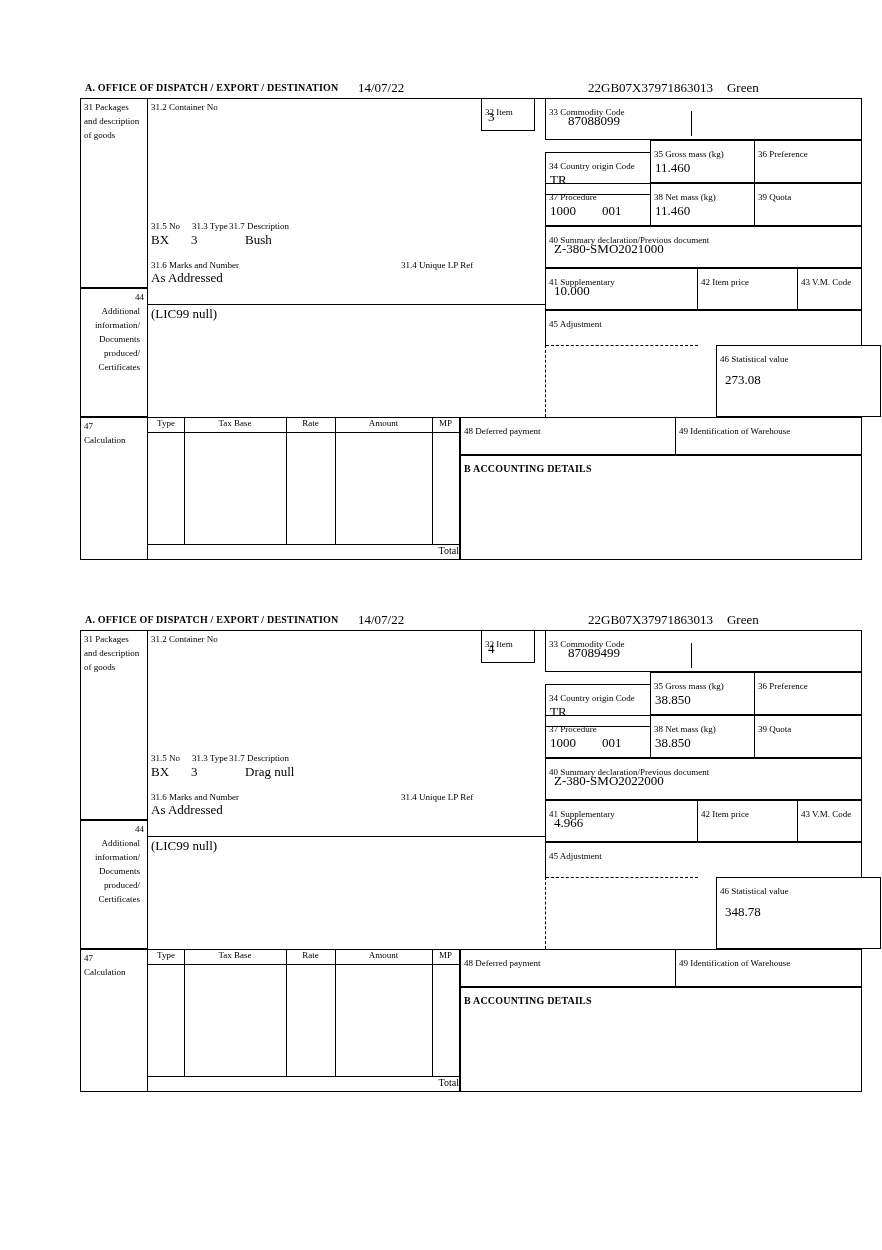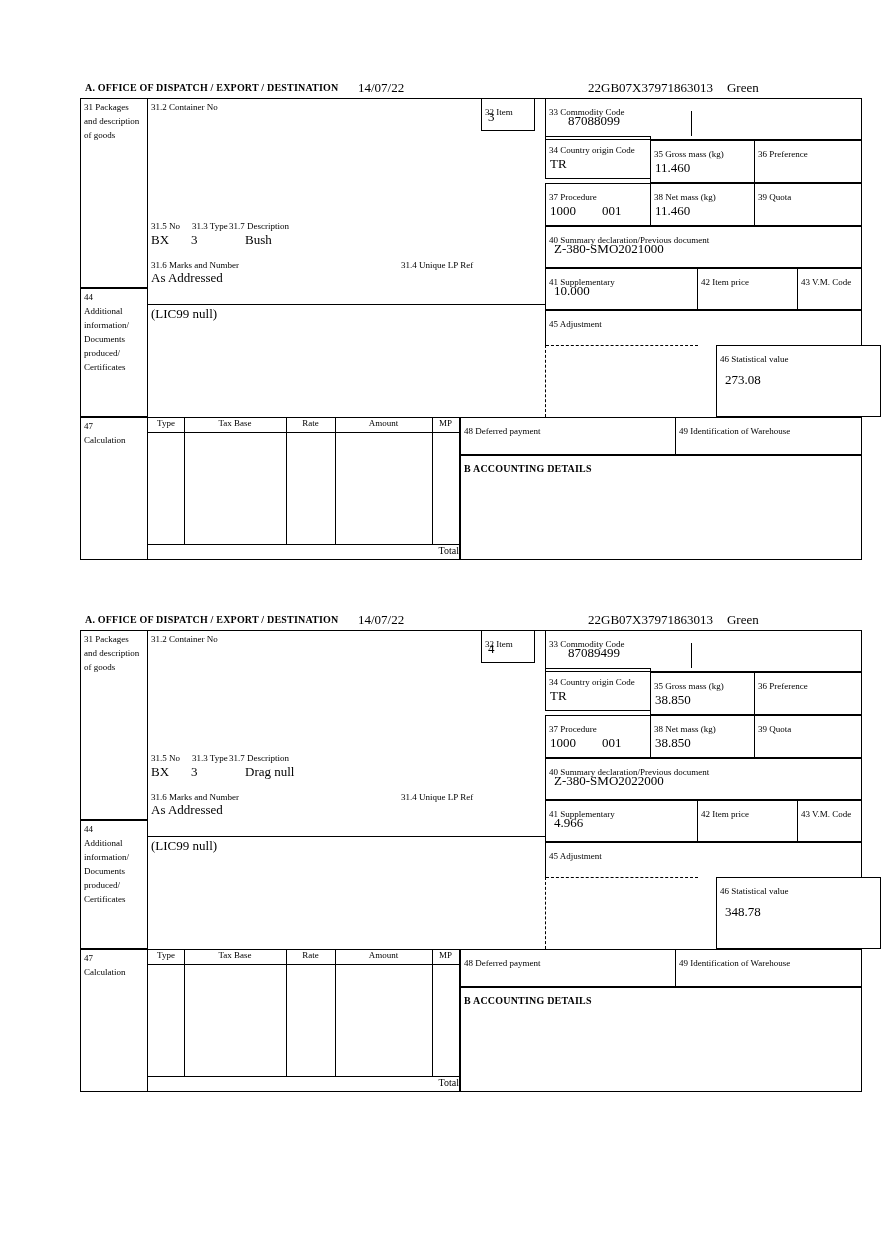--- a/index.html
+++ b/index.html
@@ -16,21 +16,21 @@
   .route-status { margin-left:14px; }
 
   .box { position:absolute; border:1px solid #000; padding:2px 3px; }
   .lbl { font-size:9px; line-height:1.2; }
   .val { font-size:13px; line-height:1.1; white-space:nowrap; }
   .abs { position:absolute; }
   .side-lbl { display:block; width:56px; line-height:1.55; }
   .side-num { display:block; line-height:1.55; }
 
   .col31 { left:80px; top:18px;  width:68px; height:190px; }
-  .col44 { left:80px; top:208px; width:68px; height:129px; }
+  .col44 { left:80px; top:208px; width:68px; height:129px;text-align:right; }
   .col47 { left:80px; top:337px; width:68px; height:143px; }
 
   .area31 { position:absolute; left:147px; top:18px;  width:398px; height:190px; border-top:1px solid #000; border-left:1px solid #000; }
   .area44 { position:absolute; left:147px; top:224px; width:398px; height:129px; border-top:1px solid #000; border-left:1px solid #000;padding-left:9px; }
   .l-container { left:3px;  top:3px; }
   .l-pkgno  { left:3px;  top:122px; }
   .l-pkgtype{ left:44px; top:122px; }
   .l-pkgdesc{ left:81px; top:122px; }
   .v-pkgcode { left:3px;  top:134px; }
   .v-pkgcount{ left:43px; top:134px; }
@@ -39,21 +39,21 @@
   .l-lpref { left:253px; top:161px; }
   .v-marks { left:3px;   top:172px; }
   .v-addinfo { left:3px; top:2px; }
 
   .b32 { left:481px; top:18px; width:54px; height:33px; }
   .v-item { left:6px; top:11px; }
   .b33 { left:545px; top:18px; width:317px; height:42px; }
   .v-commodity { left:22px; top:15px; }
   .tick { position:absolute; left:145px; top:12px; height:25px; width:0; border-left:1px solid #000; }
 
-  .b34 { left:545px; top:56px;  width:106px; height:43px; }
+  .b34 { left:545px; top:72px;  width:106px; height:43px; }
   .b35 { left:650px; top:60px;  width:105px; height:43px; }
   .b36 { left:754px; top:60px;  width:108px; height:43px; }
   .b37 { left:545px; top:103px; width:106px; height:43px; }
   .b38 { left:650px; top:103px; width:105px; height:43px; }
   .b39 { left:754px; top:103px; width:108px; height:43px; }
   .v-cell { left:4px; top:20px; }
   .v-proc2 { left:56px; top:20px; }
 
   .b40 { left:545px; top:146px; width:317px; height:42px; }
   .b41 { left:545px; top:188px; width:153px; height:42px; }

